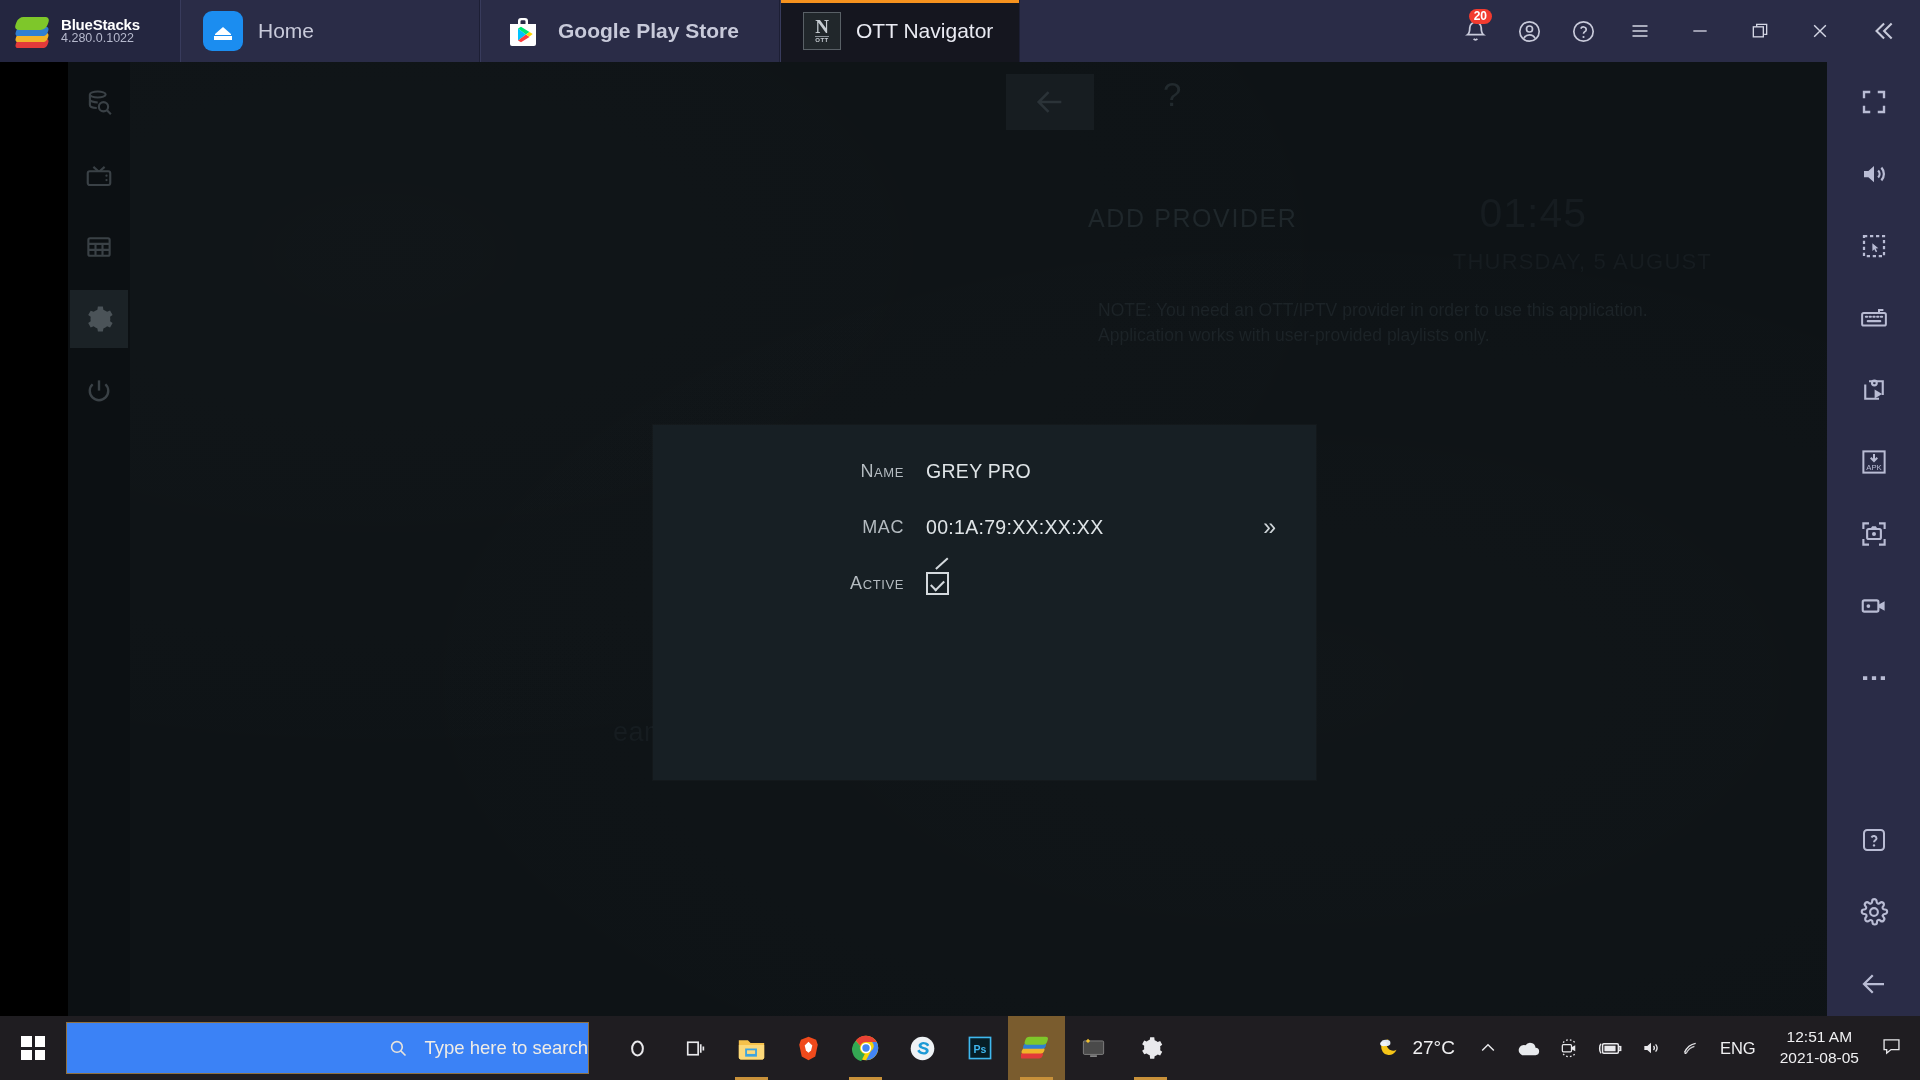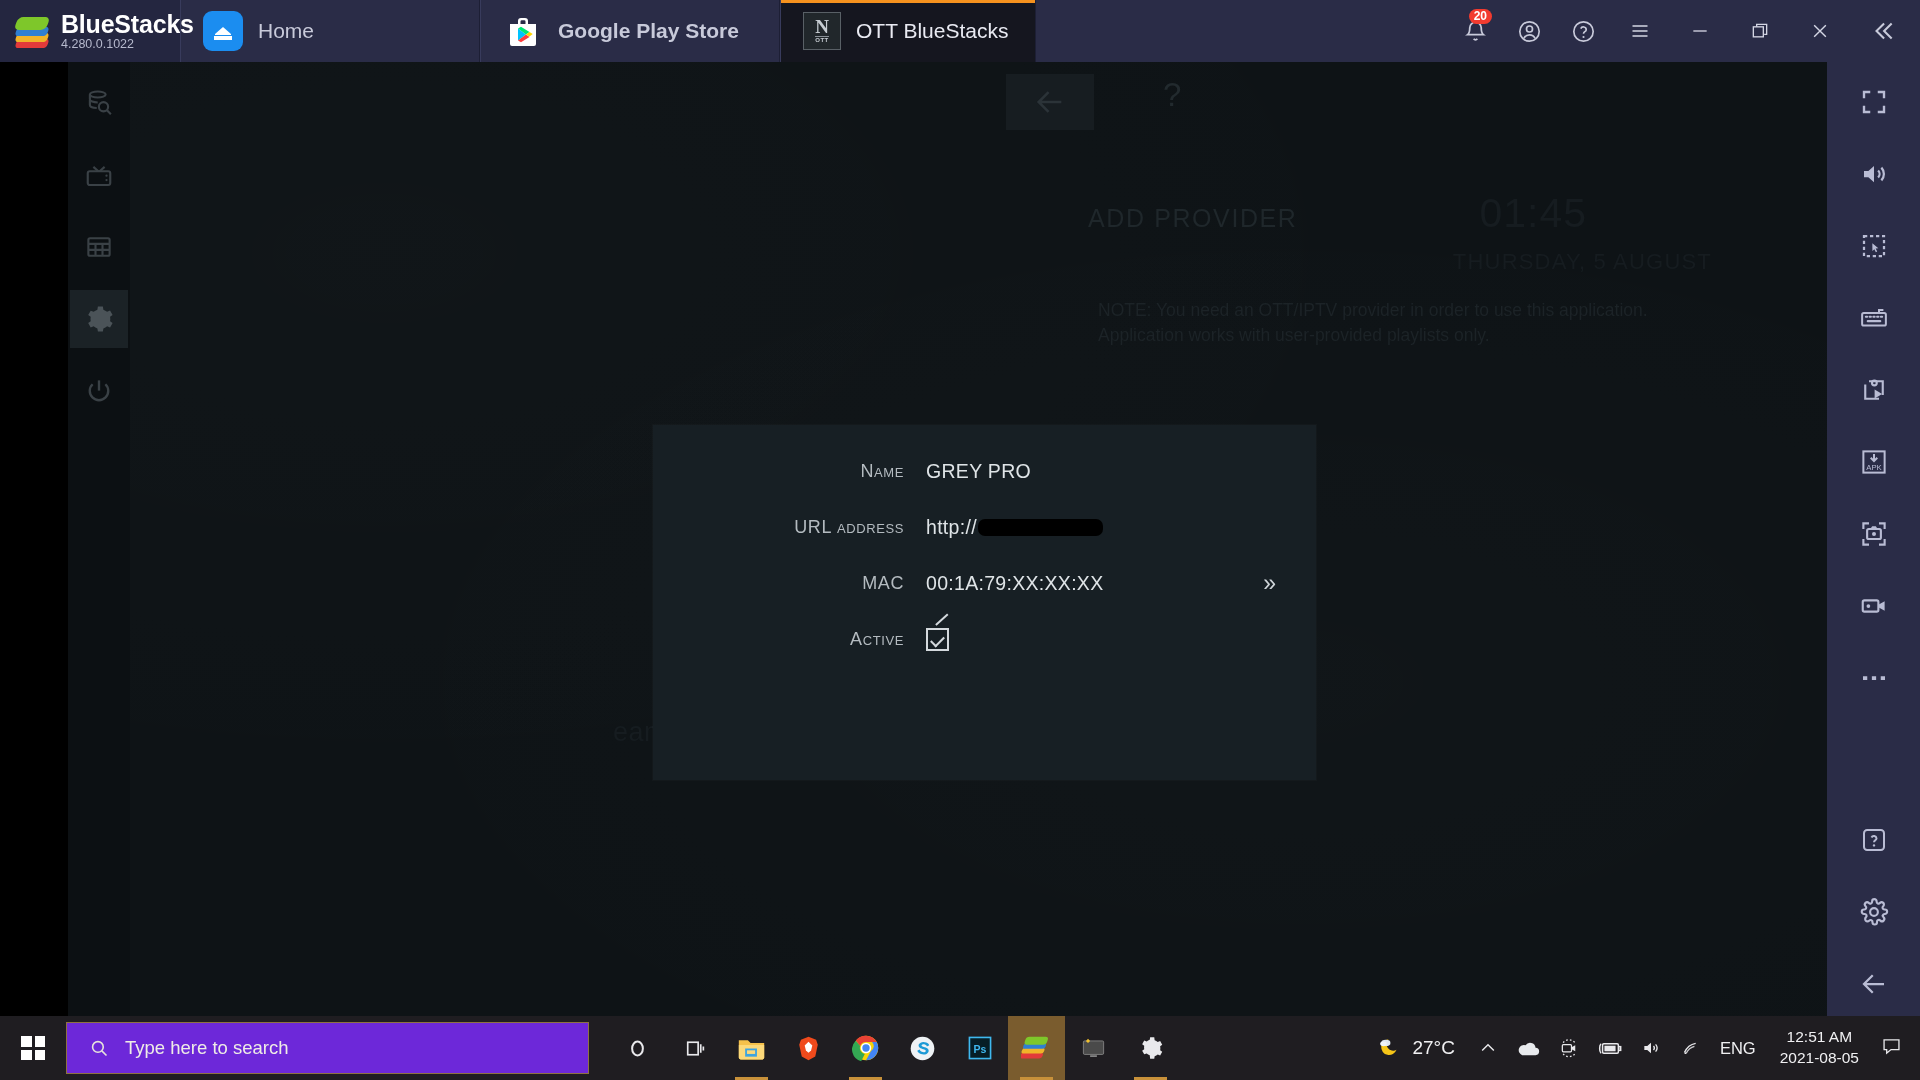--- a/index.html
+++ b/index.html
@@ -23,21 +23,21 @@
   .bs-logo { width: 38px; height: 34px; position: relative; flex: 0 0 auto; }
   .bs-logo i {
     position: absolute; left: 2px; width: 32px; height: 9px; border-radius: 3px/4px;
     transform: skewX(-20deg);
   }
   .bs-logo i.l1 { bottom: 0;  background: #e23a3a; }
   .bs-logo i.l2 { bottom: 6px; background: #f0b429; }
   .bs-logo i.l3 { bottom: 12px; background: #2f7fd1; }
   .bs-logo i.l4 { bottom: 18px; background: #7ec72a; height: 13px; border-radius: 5px; }
   .bs-txt { line-height: 1.05; }
-  .bs-name { color: #ffffff; font-size: 25px; font-weight: bold; letter-spacing: -.2px; }
+  .bs-name { color: #ffffff; font-size: 15px; font-weight: bold; letter-spacing: -.2px; }
   .bs-ver  { color: #b6b9cd; font-size: 12.5px; }
 
   .tabs { display: flex; align-items: stretch; }
   .tab {
     display: flex; align-items: center; gap: 15px;
     padding: 0 26px 0 22px; min-width: 185px;
     border-right: 1px solid #1d1f35;
     border-left: 1px solid #383b5c;
     position: relative; cursor: pointer;
   }
@@ -196,22 +196,22 @@
     background: #1f1d21; display: flex; align-items: center;
   }
   .start {
     width: 66px; height: 64px; display:flex;align-items:center;justify-content:center;cursor:pointer;
   }
   .winlogo { width: 24px; height: 24px; position: relative; }
   .winlogo i { position:absolute; width: 10.5px; height: 10.5px; background:#ffffff; }
   .winlogo i:nth-child(1){left:0;top:0;} .winlogo i:nth-child(2){right:0;top:0;}
   .winlogo i:nth-child(3){left:0;bottom:0;} .winlogo i:nth-child(4){right:0;bottom:0;}
   .searchbox {
-    width: 523px; height: 52px; background: #6d28d9; display: flex; align-items: center;
-    gap: 16px; padding-left: 22px; cursor: text; border: 1px solid #8f7142;
+    width: 523px; height: 52px; background: #3b82f6; display: flex; align-items: center;
+    gap: 16px; padding-left: 22px; cursor: text; border: 1px solid #8f7142; justify-content: flex-end;
   }
   .searchbox svg { width: 20px; height: 20px; color:#e7e3dc; }
   .searchbox span { color: #efece6; font-size: 18.5px; }
   .tb-apps { display: flex; align-items: center; margin-left: 20px; gap: 0; }
   .tapp {
     width: 57px; height: 64px; display:flex;align-items:center;justify-content:center;
     cursor:pointer; position:relative;
   }
   .tapp.running::after {
     content:""; position:absolute; bottom:0; left:12px; right:12px; height:3px; background:#c8913a;
@@ -269,21 +269,21 @@
           </svg>
         </div>
         <span class="tab-label">Google Play Store</span>
       </div>
 
       <div class="tab active">
         <div class="ico-ott">
           <span>N</span>
             <small>OTT</small>
         </div>
-        <span class="tab-label">OTT BlueStacks</span>
+        <span class="tab-label">OTT Navigator</span>
       </div>
     </div>
 
     <div class="tb-right">
       <div class="tb-btn">
         <svg viewBox="0 0 24 24" fill="none" stroke="currentColor" stroke-width="1.7">
           <path d="M12 3a5.5 5.5 0 0 0-5.5 5.5c0 5-2 6.5-2 6.5h15s-2-1.5-2-6.5A5.5 5.5 0 0 0 12 3z"></path>
           <path d="M10.3 19a2 2 0 0 0 3.4 0"></path>
         </svg>
         <span class="badge">20</span>
@@ -363,26 +363,20 @@
       <div class="ghost-words">eam</div>
       <div class="ghost-words2">TV Gui...</div>
 
       <div class="dialog">
 
         <div class="frow" style="margin-top:18px">
           <div class="lbl">Name</div>
           <div class="val">GREY PRO</div>
         </div>
 
-        <div class="frow">
-          <div class="lbl">URL address</div>
-          <div class="val">
-            <span>http://</span><span class="redact"></span>
-          </div>
-        </div>
 
         <div class="frow">
           <div class="lbl">MAC</div>
           <div class="val">00:1A:79:XX:XX:XX</div>
           <div class="chev">»</div>
         </div>
 
         <div class="frow">
           <div class="lbl">Active</div>
           <div class="checkbox"></div>

